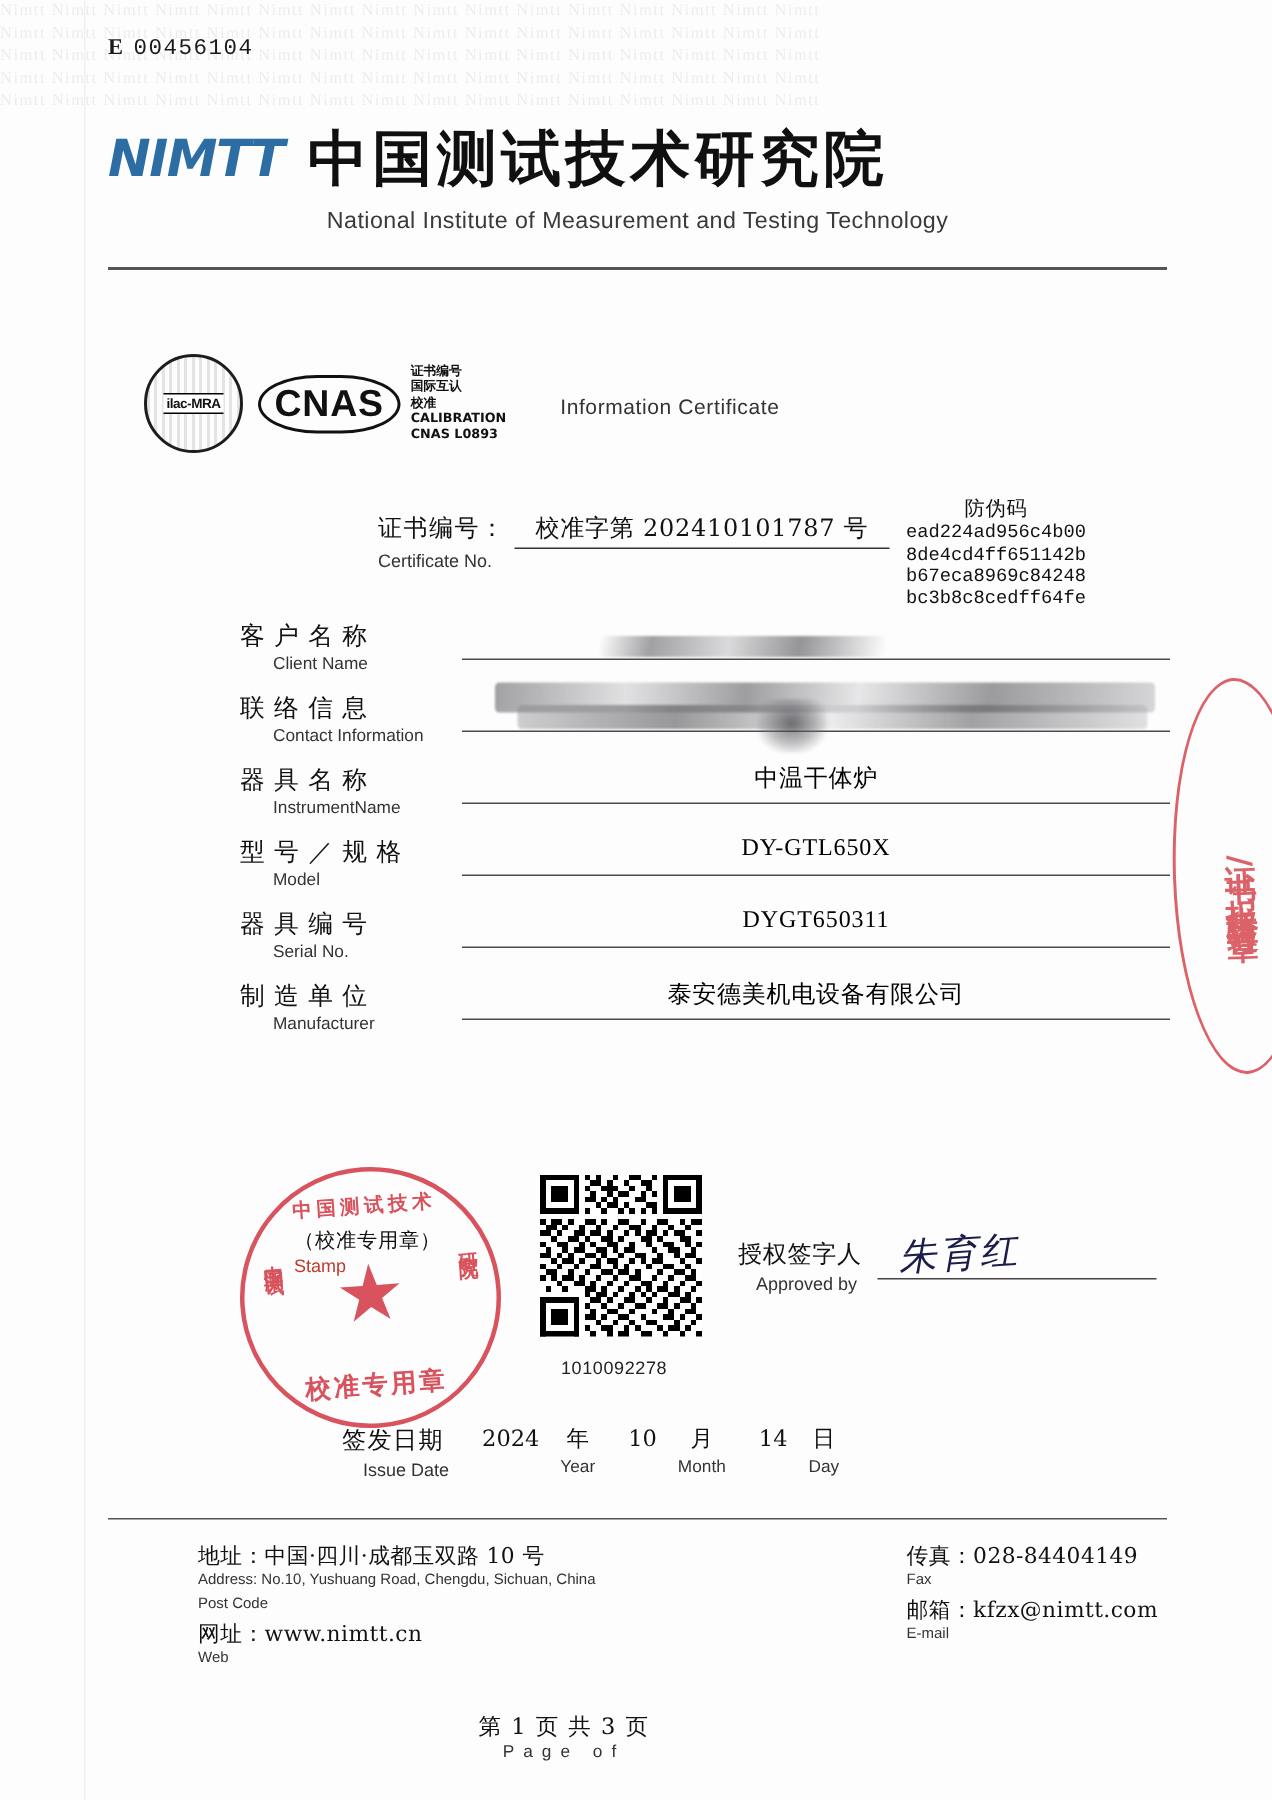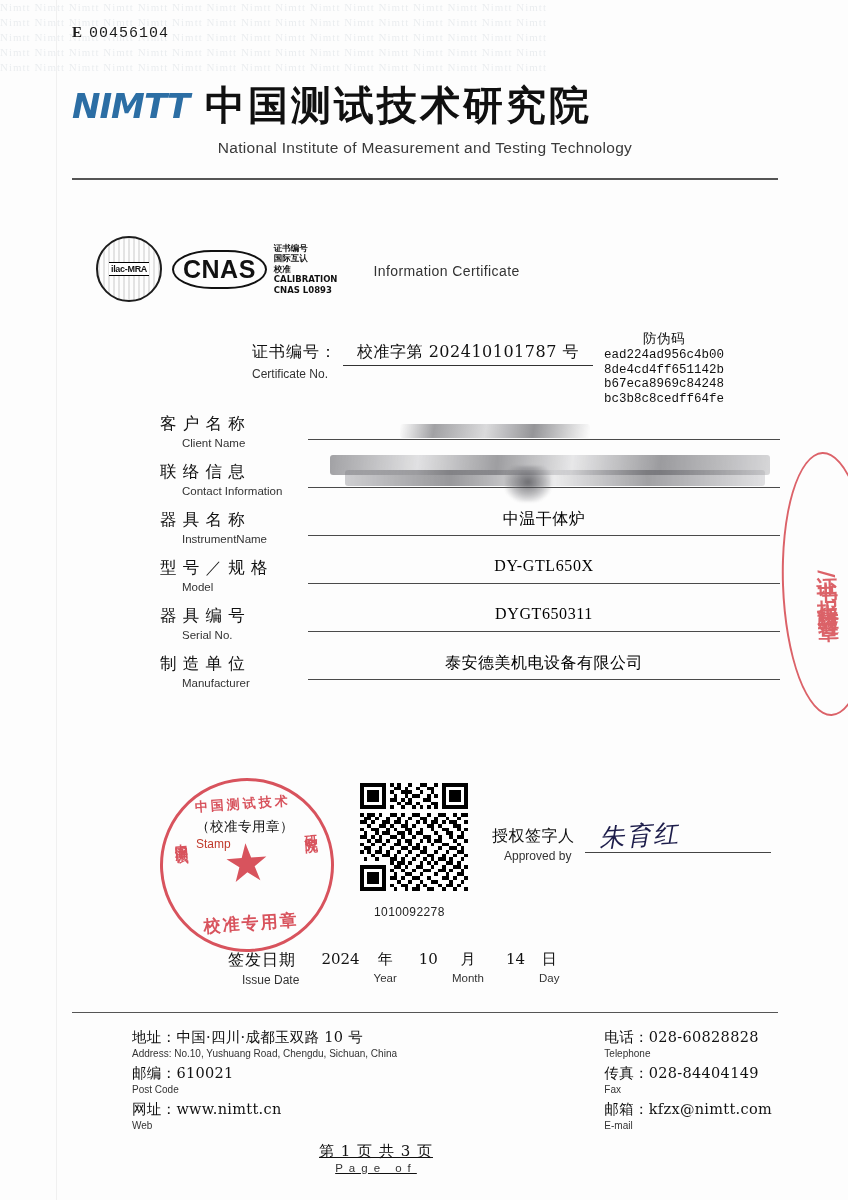--- a/index.html
+++ b/index.html
@@ -553,21 +553,20 @@
     font-size: 10px;
     color: #333;
     margin-top: 1px;
   }
   .page-num {
     position: absolute;
     top: 1142px;
     left: 0;
     width: 752px;
     text-align: center;
-    text-decoration: underline;
   }
   .page-num .cn {
     font-family: "DejaVu Serif", serif;
     font-size: 15px;
     color: #111;
     letter-spacing: 1px;
   }
   .page-num .en {
     font-family: "Liberation Sans", sans-serif;
     font-size: 11.5px;
@@ -991,34 +990,29 @@
   </div>
 
   <div class="footer-rule"></div>
   <div class="footer">
     <div class="footer-col">
       <div class="f-line">
         <div class="f-cn">地址：中国·四川·成都玉双路 10 号</div>
         <div class="f-en">Address: No.10, Yushuang Road, Chengdu, Sichuan, China</div>
       </div>
       <div class="f-line">
-        <div class="f-cn">邮编：610021</div>
         <div class="f-en">Post Code</div>
       </div>
       <div class="f-line">
         <div class="f-cn">网址：www.nimtt.cn</div>
         <div class="f-en">Web</div>
       </div>
     </div>
     <div class="footer-col">
       <div class="f-line">
-        <div class="f-cn">电话：028-60828828</div>
-        <div class="f-en">Telephone</div>
-      </div>
-      <div class="f-line">
         <div class="f-cn">传真：028-84404149</div>
         <div class="f-en">Fax</div>
       </div>
       <div class="f-line">
         <div class="f-cn">邮箱：kfzx@nimtt.com</div>
         <div class="f-en">E-mail</div>
       </div>
     </div>
   </div>
 

